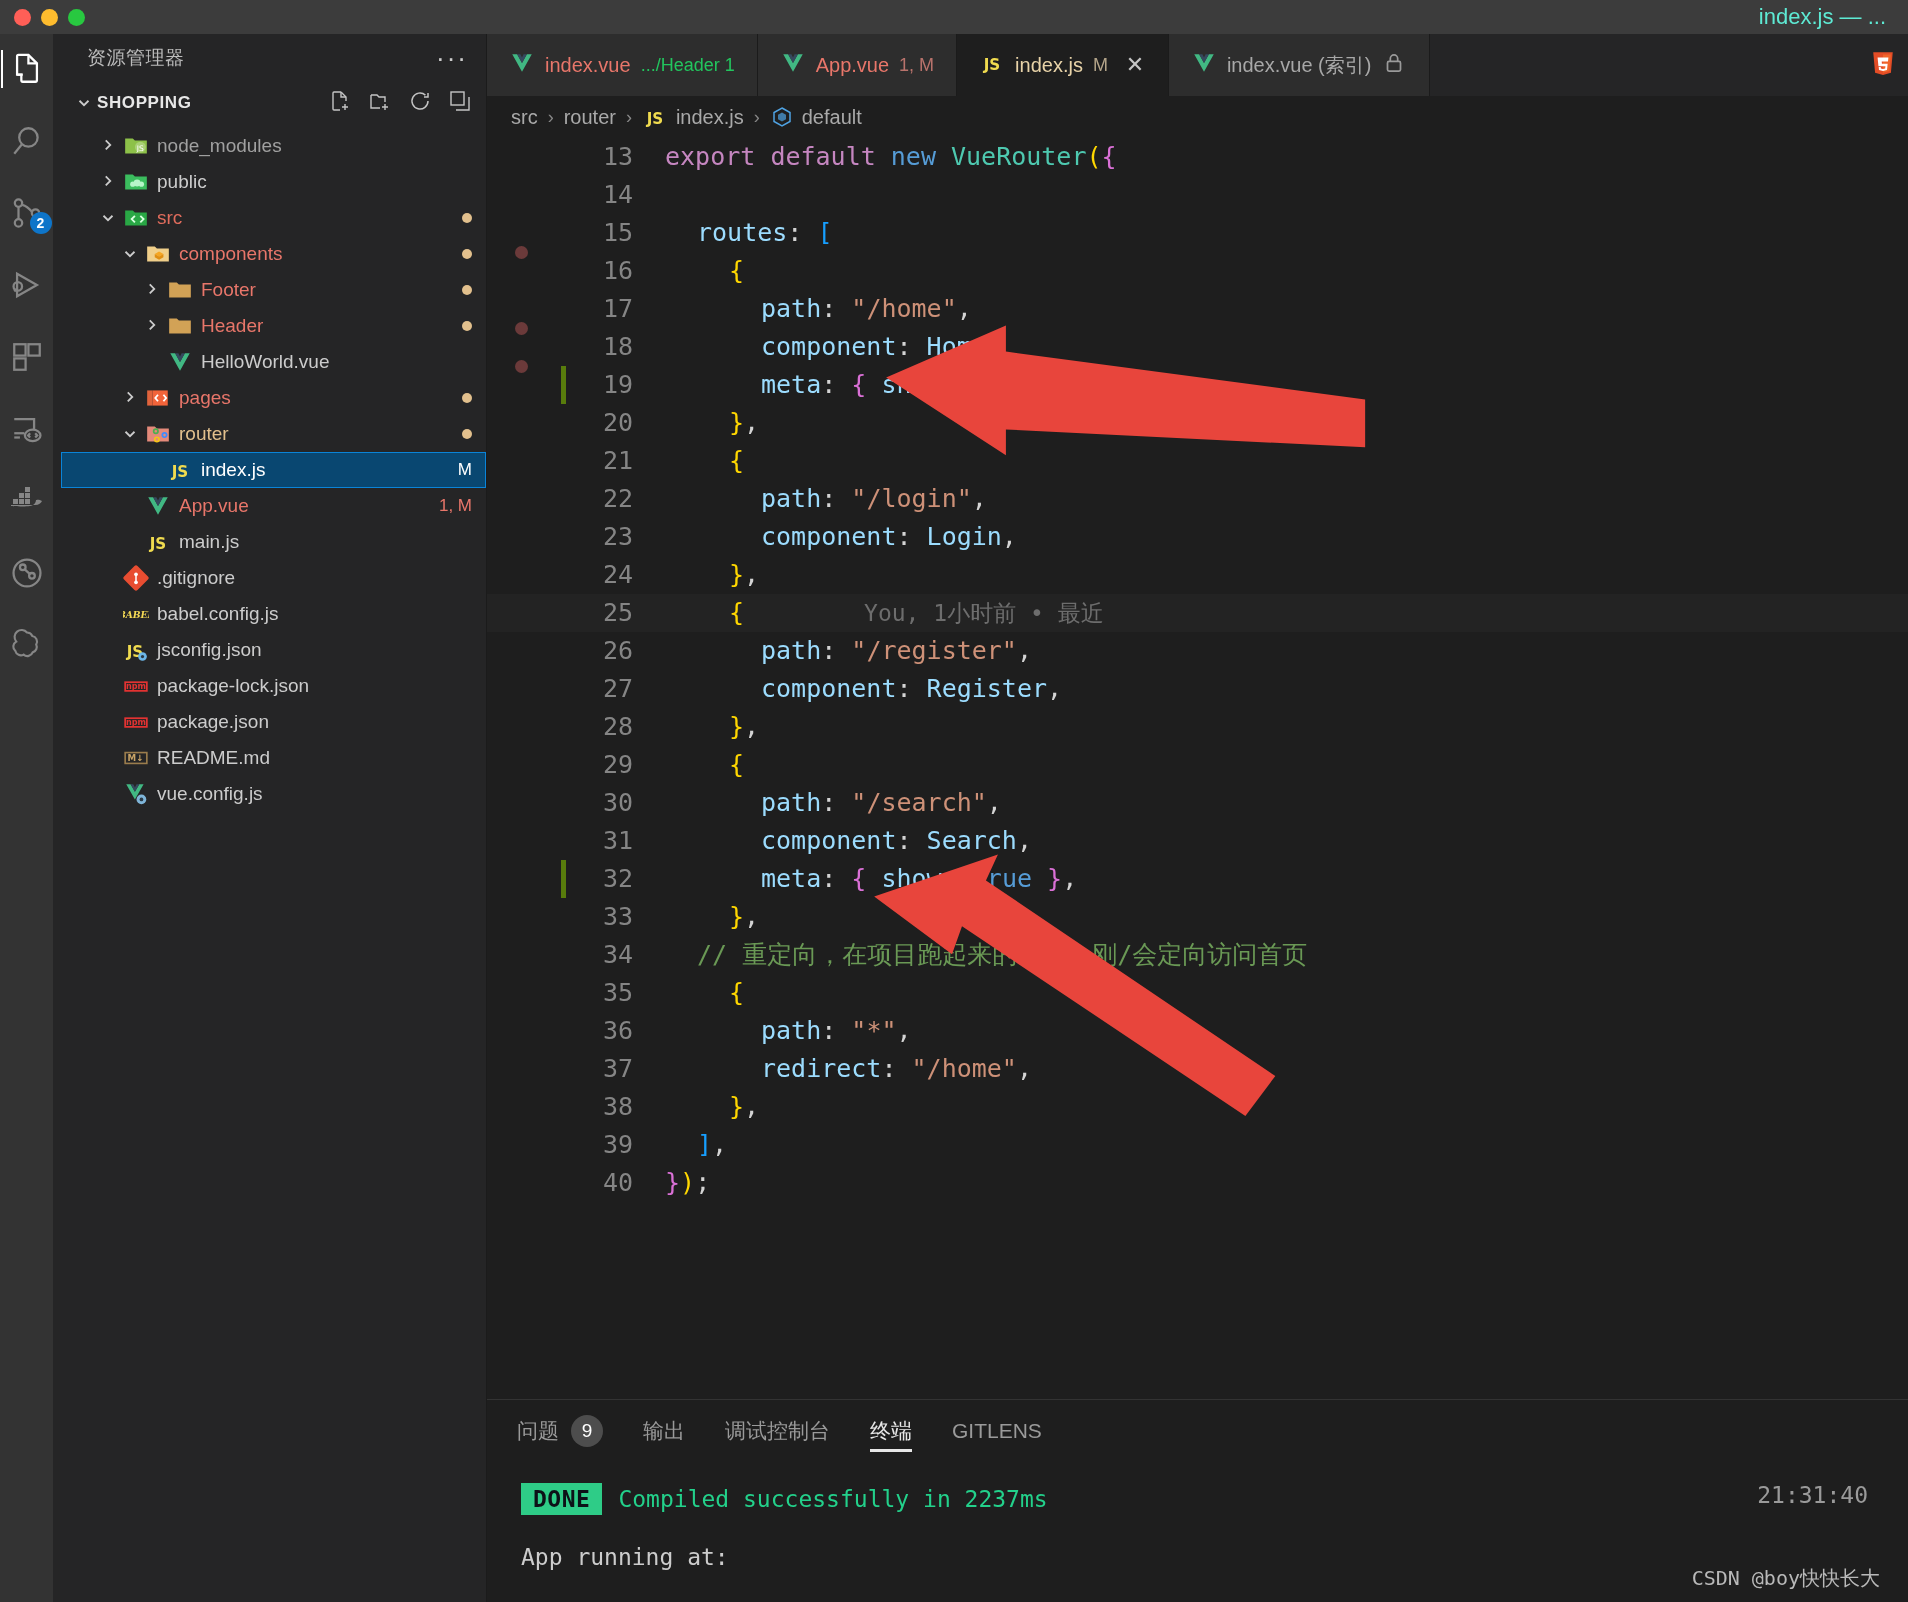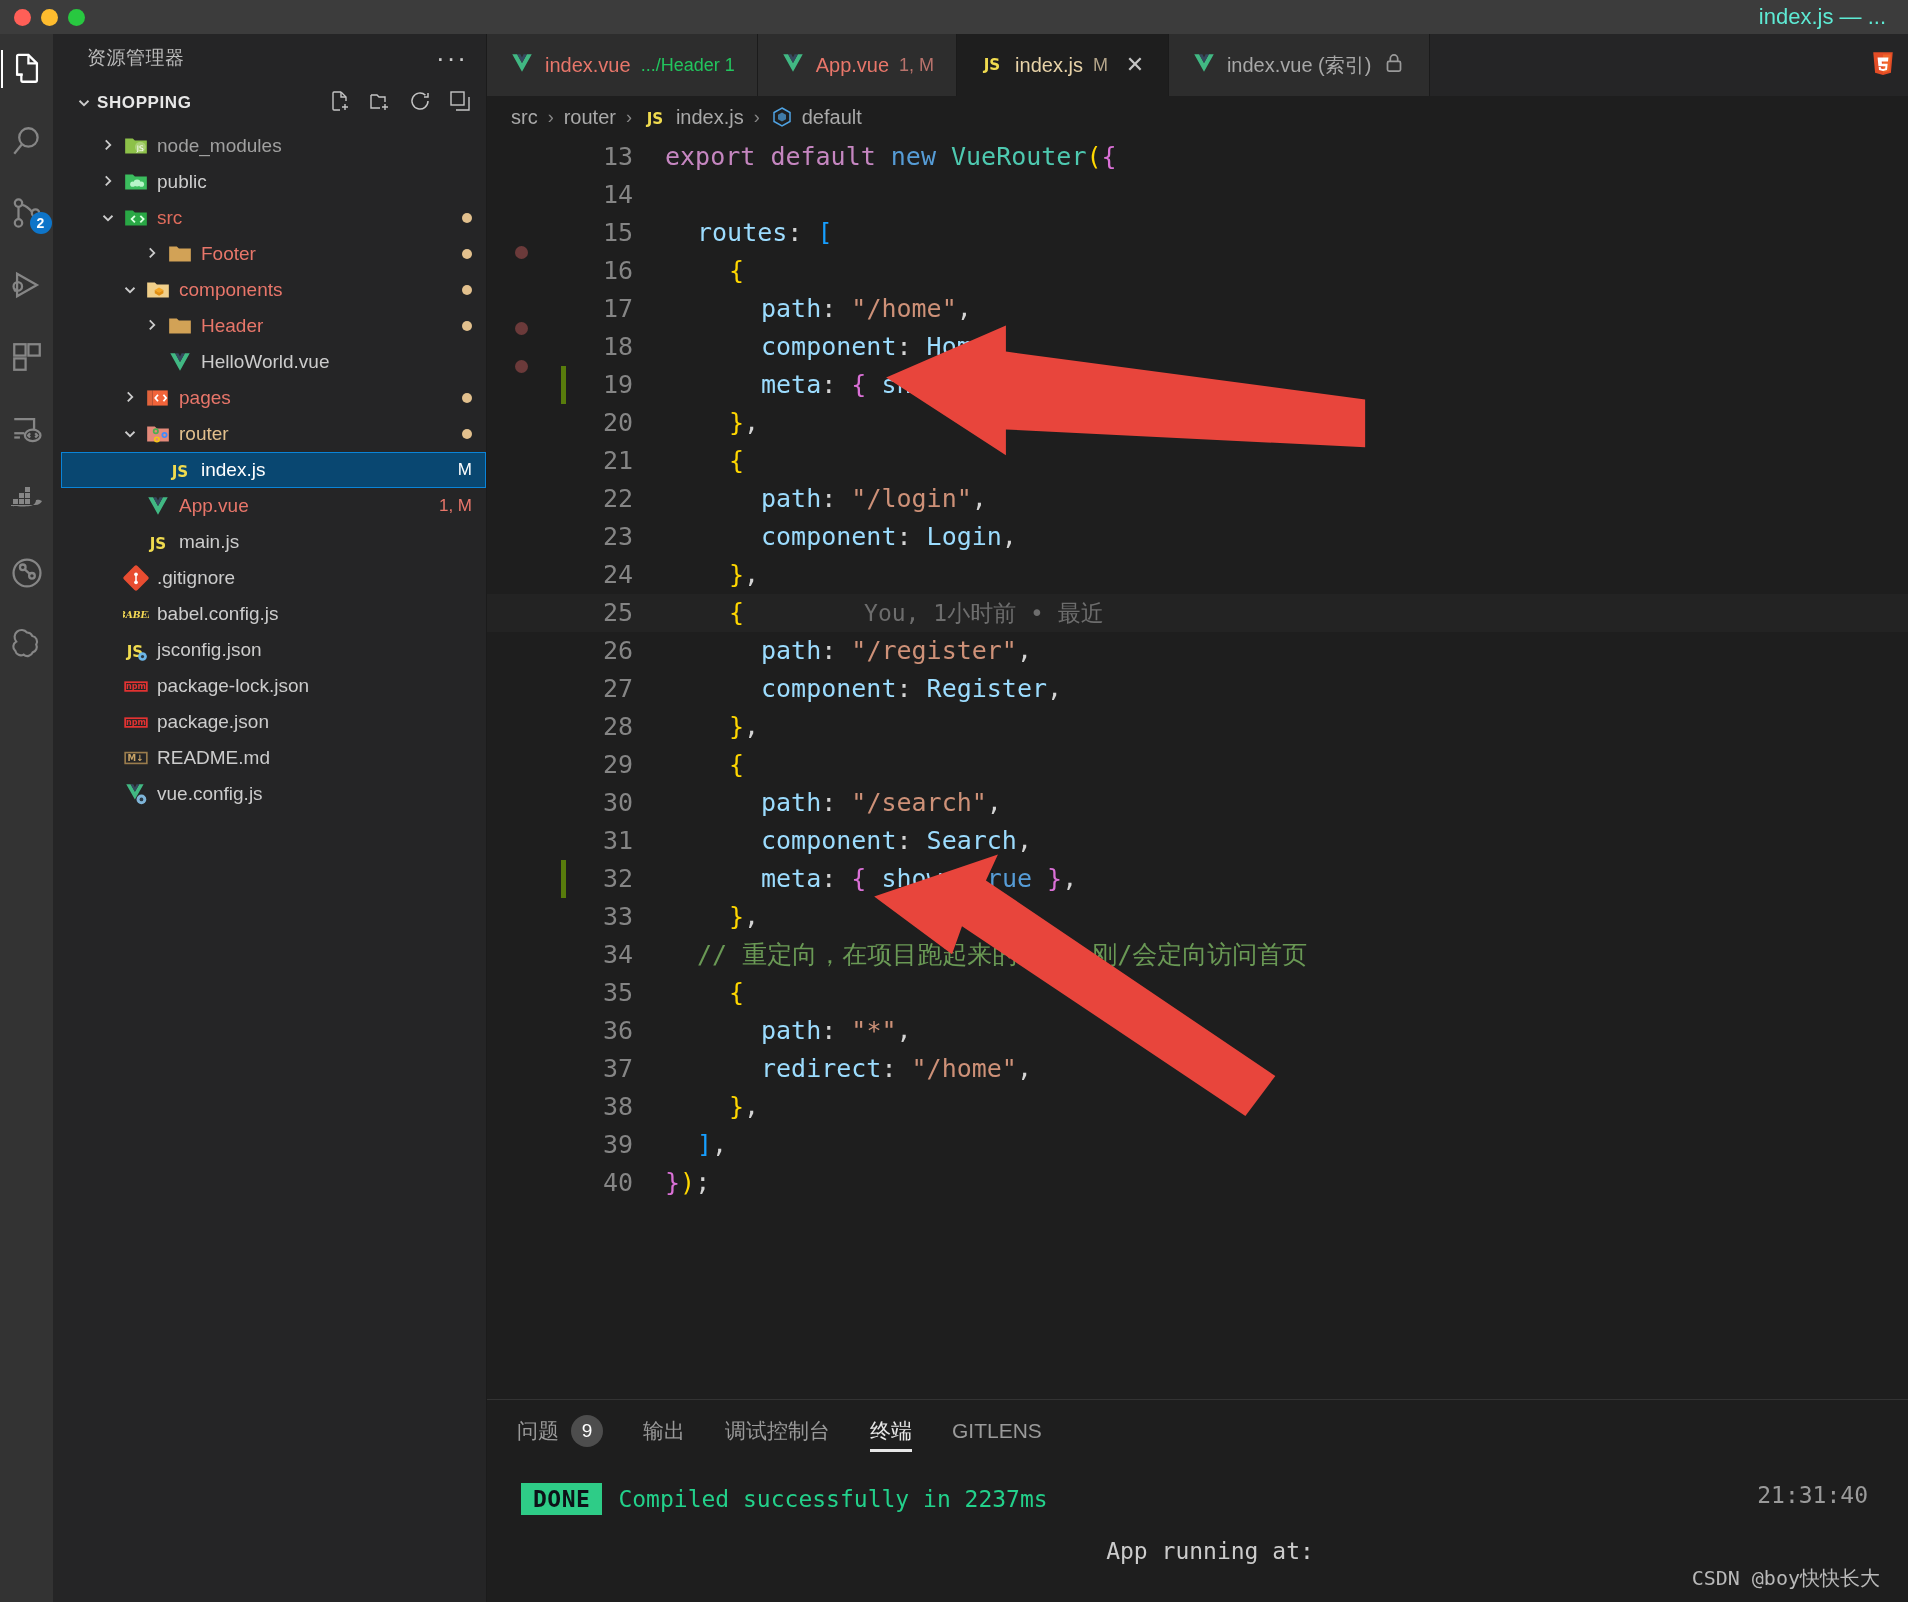--- a/index.html
+++ b/index.html
@@ -142,21 +142,21 @@
   .ptab { position: relative; height: 62px; display: flex; align-items: center; gap: 12px; color: #9a9a9a; font-size: 21px; cursor: pointer;}
   .ptab.active { color: #e7e7e7; }
   .ptab.active::after { content:""; position:absolute; left:0; right:0; bottom:10px; height:3px; background:#e7e7e7; }
   .pbadge { background: #4d4d4d; color: #fff; border-radius: 50%; width: 32px; height: 32px;
             display:flex; align-items:center; justify-content:center; font-size: 19px; }
   .terminal { padding: 18px 9px 0 0; font-family: "DejaVu Sans Mono", monospace; font-size: 23px; position: relative; height: 140px;}
   .term-line { display:flex; align-items:center; padding-left: 34px; height: 38px;}
   .done-badge { background: #2ecc87; color: #0d1117; font-weight: bold; padding: 3px 12px; margin-right: 16px; letter-spacing: .5px;}
   .term-msg { color: #23d18b; }
   .term-time { position:absolute; right: 40px; top: 20px; color:#9a9a9a; font-family:"DejaVu Sans Mono", monospace; font-size: 23px;}
-  .term-line2 { color:#cccccc; padding-left: 34px; margin-top: 20px; text-align: center; }
+  .term-line2 { color:#cccccc; padding-left: 34px; margin-top: 26px; }
   .watermark { position: absolute; right: 28px; bottom: 10px; color: #b9b9b9; font-size: 20px; }
 
   
   .arrows { position:absolute; inset:0; pointer-events:none; }
 </style>
 </head>
 <body>
 
 <div class="app">
 
@@ -350,49 +350,49 @@
             <span class="ficon">
               <svg width="26" height="26" viewBox="0 0 24 24">
                 <path d="M2 5h7l2 2h11v12H2z" fill="#29a745"></path>
                 <path d="M11 10l-3 3 3 3M16 10l3 3-3 3" stroke="#d8ffe0" stroke-width="1.7" fill="none"></path>
               </svg>
             </span>
             <span class="fname" style="color: rgb(224, 108, 92);">src</span>
             <span class="fdot"></span>
           </div>
           <div class="row">
-            <span class="ind" style="width: 78px;"></span>
-            <span class="twisty">
-              <svg width="18" height="18" viewBox="0 0 16 16" fill="none" stroke="currentColor" stroke-width="1.6">
-                <path d="M6 3l4 4-4 4"></path>
-              </svg>
-            </span>
-            <span class="ficon">
-              <svg width="26" height="26" viewBox="0 0 24 24">
-                <path d="M2 5h7l2 2h11v12H2z" fill="#d2a256"></path>
-              </svg>
-            </span>
-            <span class="fname" style="color: rgb(232, 118, 106);">Footer</span>
-            <span class="fdot"></span>
-          </div>
-          <div class="row">
             <span class="ind" style="width: 56px;"></span>
             <span class="twisty">
               <svg width="18" height="18" viewBox="0 0 16 16" fill="none" stroke="currentColor" stroke-width="1.6">
                 <path d="M4 6l4 4 4-4"></path>
               </svg>
             </span>
             <span class="ficon">
               <svg width="26" height="26" viewBox="0 0 24 24">
                 <path d="M2 5h7l2 2h11v12H2z" fill="#f0cf8a"></path>
                 <path d="M9 12l4-2.4 4 2.4-4 2.4z" fill="#f5a623"></path>
                 <path d="M9 12v3l4 2.4 4-2.4v-3l-4 2.4z" fill="#e08e12"></path>
               </svg>
             </span>
             <span class="fname" style="color: rgb(232, 118, 106);">components</span>
+            <span class="fdot"></span>
+          </div>
+          <div class="row">
+            <span class="ind" style="width: 78px;"></span>
+            <span class="twisty">
+              <svg width="18" height="18" viewBox="0 0 16 16" fill="none" stroke="currentColor" stroke-width="1.6">
+                <path d="M6 3l4 4-4 4"></path>
+              </svg>
+            </span>
+            <span class="ficon">
+              <svg width="26" height="26" viewBox="0 0 24 24">
+                <path d="M2 5h7l2 2h11v12H2z" fill="#d2a256"></path>
+              </svg>
+            </span>
+            <span class="fname" style="color: rgb(232, 118, 106);">Footer</span>
             <span class="fdot"></span>
           </div>
           <div class="row">
             <span class="ind" style="width: 78px;"></span>
             <span class="twisty">
               <svg width="18" height="18" viewBox="0 0 16 16" fill="none" stroke="currentColor" stroke-width="1.6">
                 <path d="M6 3l4 4-4 4"></path>
               </svg>
             </span>
             <span class="ficon">

